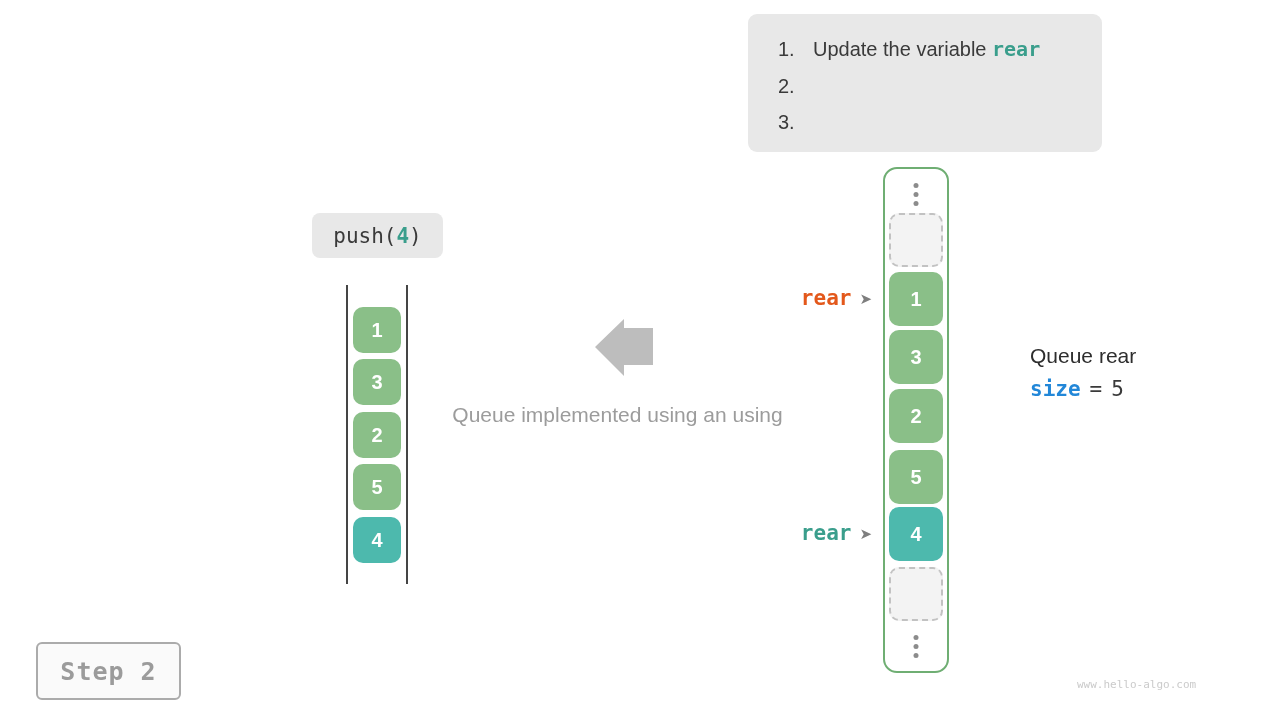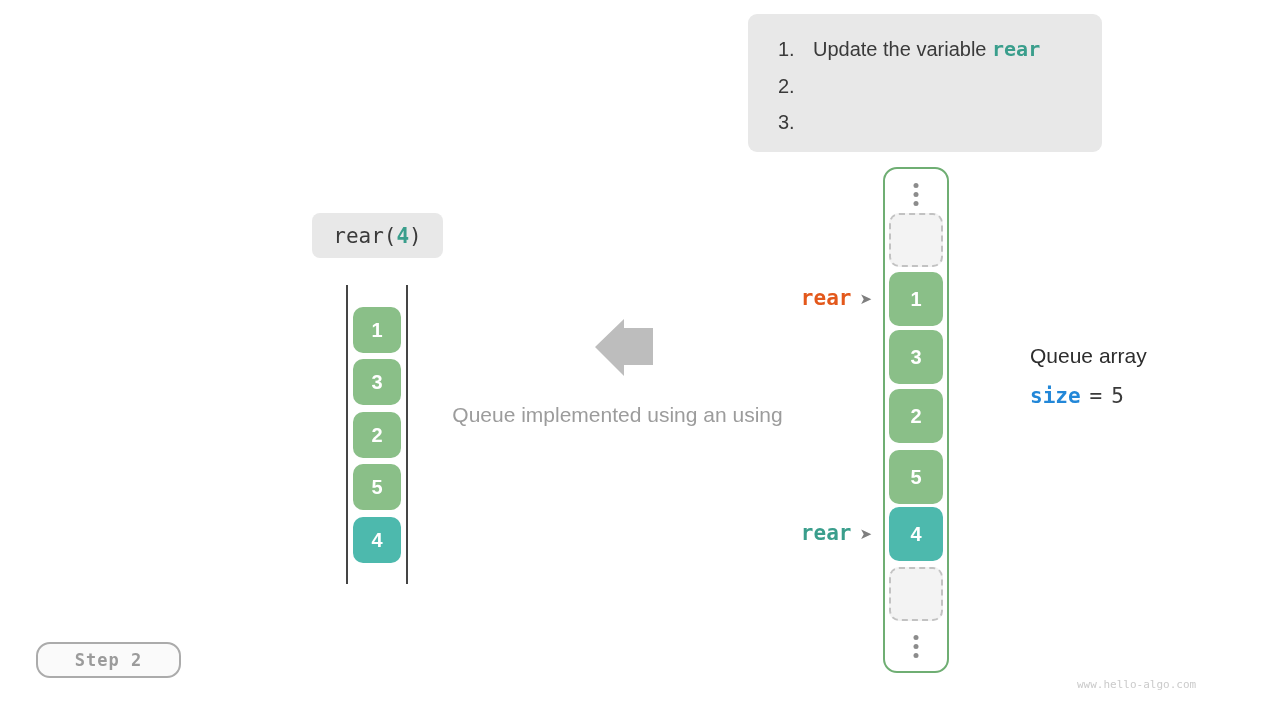--- a/index.html
+++ b/index.html
@@ -82,34 +82,34 @@
   .pointer-row.front { left:756px; top:286px; }
   .pointer-row.rear  { left:756px; top:521px; }
   .pointer-row.front .pointer-label { color:var(--front-orange); }
   .pointer-row.rear  .pointer-label { color:var(--code-teal); }
   .pointer-glyph { color:var(--pointer-gray); font-size:15px; line-height:1; }
 
   
   .size-info { position:absolute; left:1030px; top:344px; }
   .size-title { font-size:21px; color:#2d2d2d; }
   .size-line {
-    margin-top:16px;
+    margin-top:9px;
     font-family:"DejaVu Sans Mono","Liberation Mono",monospace;
     font-size:21px; color:var(--text-dark);
   }
   .size-line .var { font-weight:bold; color:var(--code-blue); }
   .size-line .eq { margin:0 9px; }
 
   
   .step-box {
-    position:absolute; left:36px; top:642px; width:145px; height:36px;
-    border:2px solid var(--step-border); border-radius:14px; background:#fafafa;
+    position:absolute; left:36px; top:642px; width:145px; height:58px;
+    border:2px solid var(--step-border); border-radius:6px; background:#fafafa;
     display:flex; align-items:center; justify-content:center;
     font-family:"DejaVu Sans Mono","Liberation Mono",monospace;
-    font-weight:bold; font-size:17px; color:var(--step-gray); letter-spacing:1px;
+    font-weight:bold; font-size:25px; color:var(--step-gray); letter-spacing:1px;
   }
 
   
   .watermark {
     position:absolute; left:1077px; top:678px;
     font-family:"DejaVu Sans Mono","Liberation Mono",monospace;
     font-size:11px; color:var(--watermark-gray);
   }
 </style>
 </head>
@@ -126,21 +126,21 @@
         <div class="instr-line">
           <span class="num">2.</span>
         </div>
         <div class="instr-line">
           <span class="num">3.</span>
         </div>
       </div>
   </div>
 
   <div class="push-box">
-    <span>rear(</span>
+    <span>push(</span>
       <span class="arg">4</span>
       <span>)</span>
   </div>
 
   <div class="left-array">
       <div class="cell green" style="top:22px;">1</div>
       <div class="cell green" style="top:74px;">3</div>
       <div class="cell green" style="top:127px;">2</div>
       <div class="cell green" style="top:179px;">5</div>
       <div class="cell teal" style="top:232px;">4</div>
@@ -176,21 +176,21 @@
     <span class="pointer-label">rear</span>
     <span class="pointer-glyph">➤</span>
   </div>
 
   <div class="pointer-row rear">
     <span class="pointer-label">rear</span>
     <span class="pointer-glyph">➤</span>
   </div>
 
   <div class="size-info">
-    <div class="size-title">Queue array</div>
+    <div class="size-title">Queue rear</div>
     <div class="size-line">
       <span class="var">size</span><span class="eq">=</span><span>5</span>
     </div>
   </div>
 
   <div class="step-box">Step 2</div>
 
   <div class="watermark">www.hello-algo.com</div>
 
 </div>

